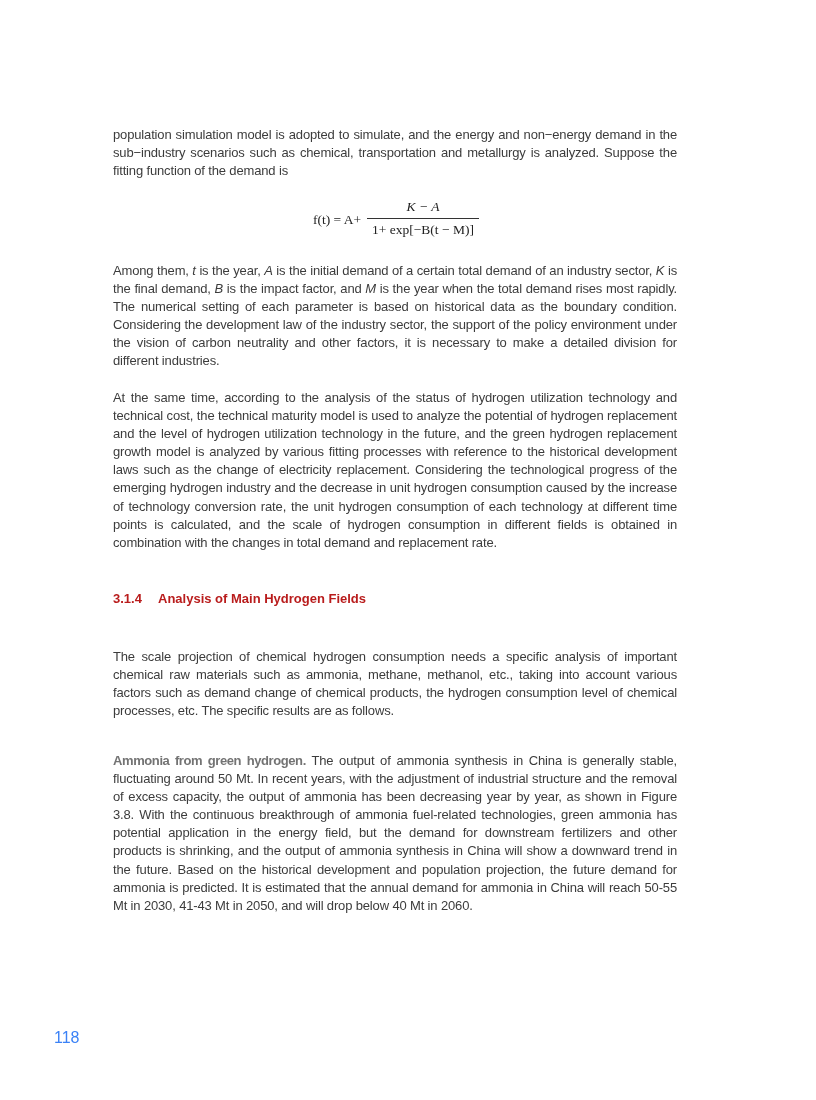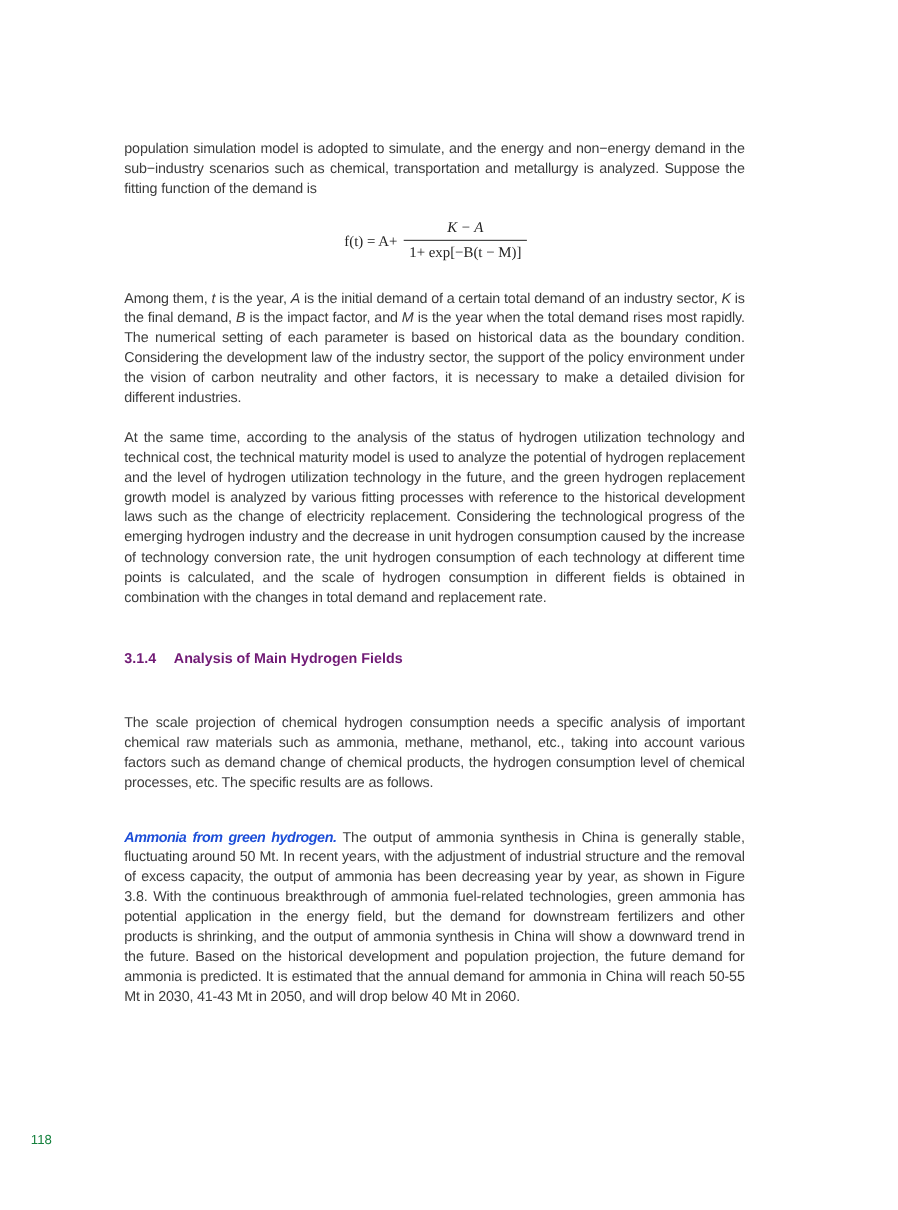--- a/index.html
+++ b/index.html
@@ -12,29 +12,29 @@
   #p1 { top: 126px; }
   .eq { position: absolute; left: 313px; top: 198px; width: 200px; height: 46px;
         font-family: "Liberation Serif", serif; color: #222; font-size: 13.5px; }
   .eq .lhs { position: absolute; left: 0; top: 14px; white-space: nowrap; }
   .eq .frac { position: absolute; left: 54px; top: 0; width: 112px; text-align: center; }
   .eq .num { display: block; line-height: 18px; font-style: italic; }
   .eq .bar { display: block; border-top: 1px solid #333; margin: 2px 0 2px 0; }
   .eq .den { display: block; line-height: 18px; white-space: nowrap; }
   #p2 { top: 262px; }
   #p3 { top: 389px; }
-  .h3 { position: absolute; margin: 0; font-size: 13px; font-weight: bold; color: #701a75; }
+  .h3 { position: absolute; margin: 0; font-size: 13px; font-weight: bold; color: #b91c1c; }
   #h-314 { top: 591px; }
   #h-3141 { top: 627px; }
   .h3 .num { display: inline-block; width: 45px; }
   .h3.sub .num { width: 54px; }
   #p4 { top: 648px; }
   #p5 { top: 752px; }
-  .lead { font-weight: bold; color: #1d4ed8; letter-spacing: -0.4px; font-style: italic; }
-  .pagenum { position: absolute; left: 28px; top: 1029px; font-size: 12px; color: #15803d; }
+  .lead { font-weight: bold; color: #737373; letter-spacing: -0.4px; }
+  .pagenum { position: absolute; left: 54px; top: 1029px; font-size: 16px; color: #3b82f6; }
 </style>
 </head>
 <body>
 
 <div class="page">
 
   <div class="col" id="p1">
     <p class="para">population simulation model is adopted to simulate, and the energy and non−energy demand in the sub−industry scenarios such as chemical, transportation and metallurgy is analyzed. Suppose the fitting function of the demand is</p>
   </div>
 

